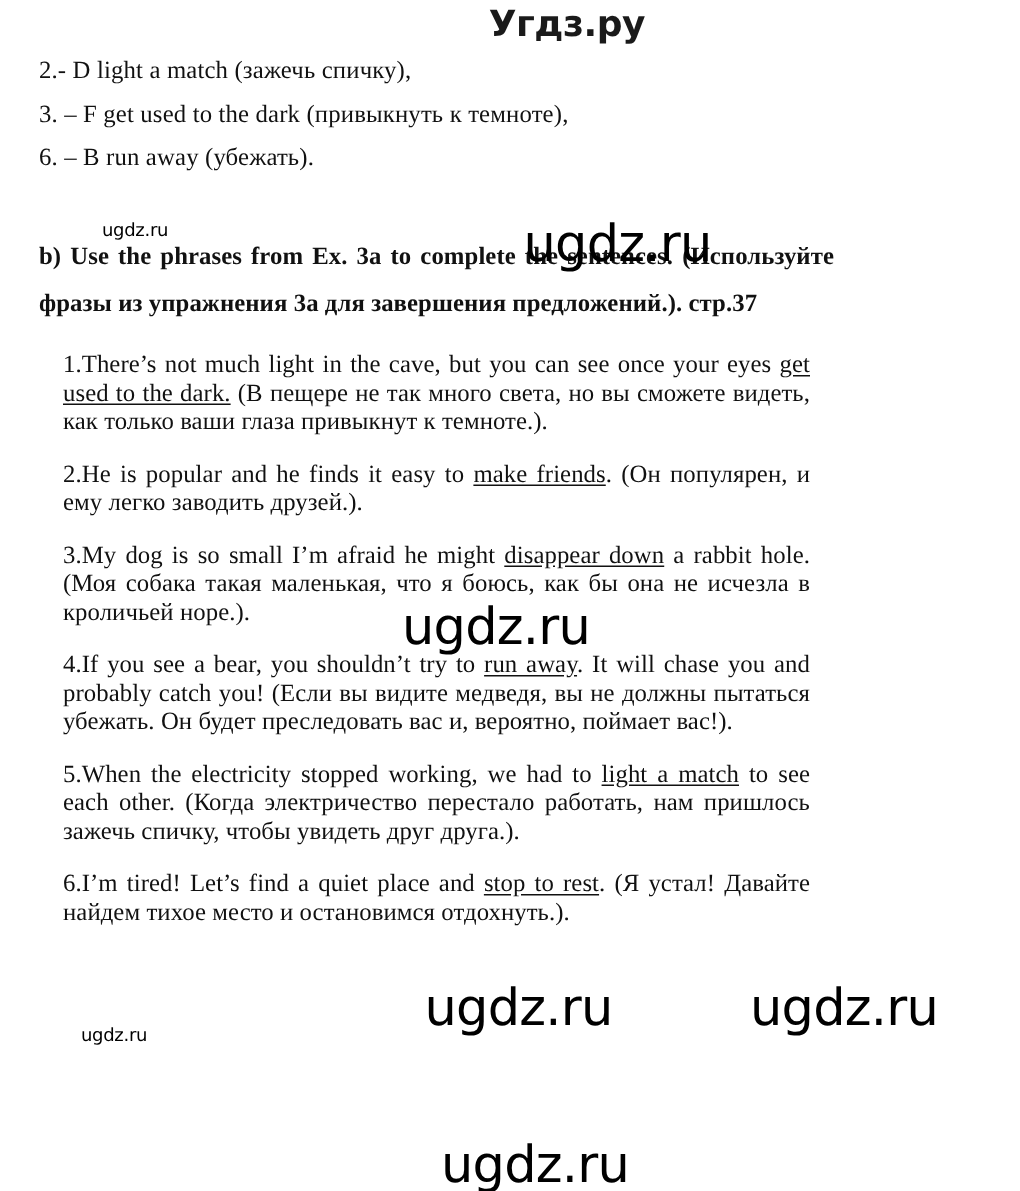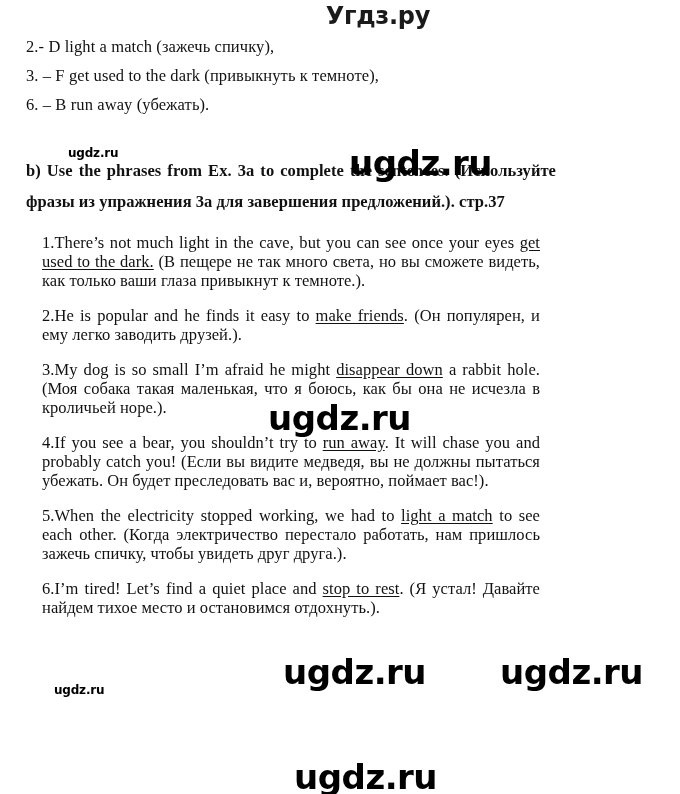--- a/index.html
+++ b/index.html
@@ -86,21 +86,21 @@
   }
   .sentence u, .underlined {
     text-decoration: underline;
     text-underline-offset: 2px;
   }
 
   
   .wm {
     position: absolute;
     font-family: "DejaVu Sans", sans-serif;
-    font-weight: bold;
+    font-weight: normal;
     color: #000000;
     white-space: nowrap;
     pointer-events: none;
   }
   .wm-lg {
     font-size: 34px;
     letter-spacing: -0.5px;
   }
   .wm-sm {
     font-size: 12px;

